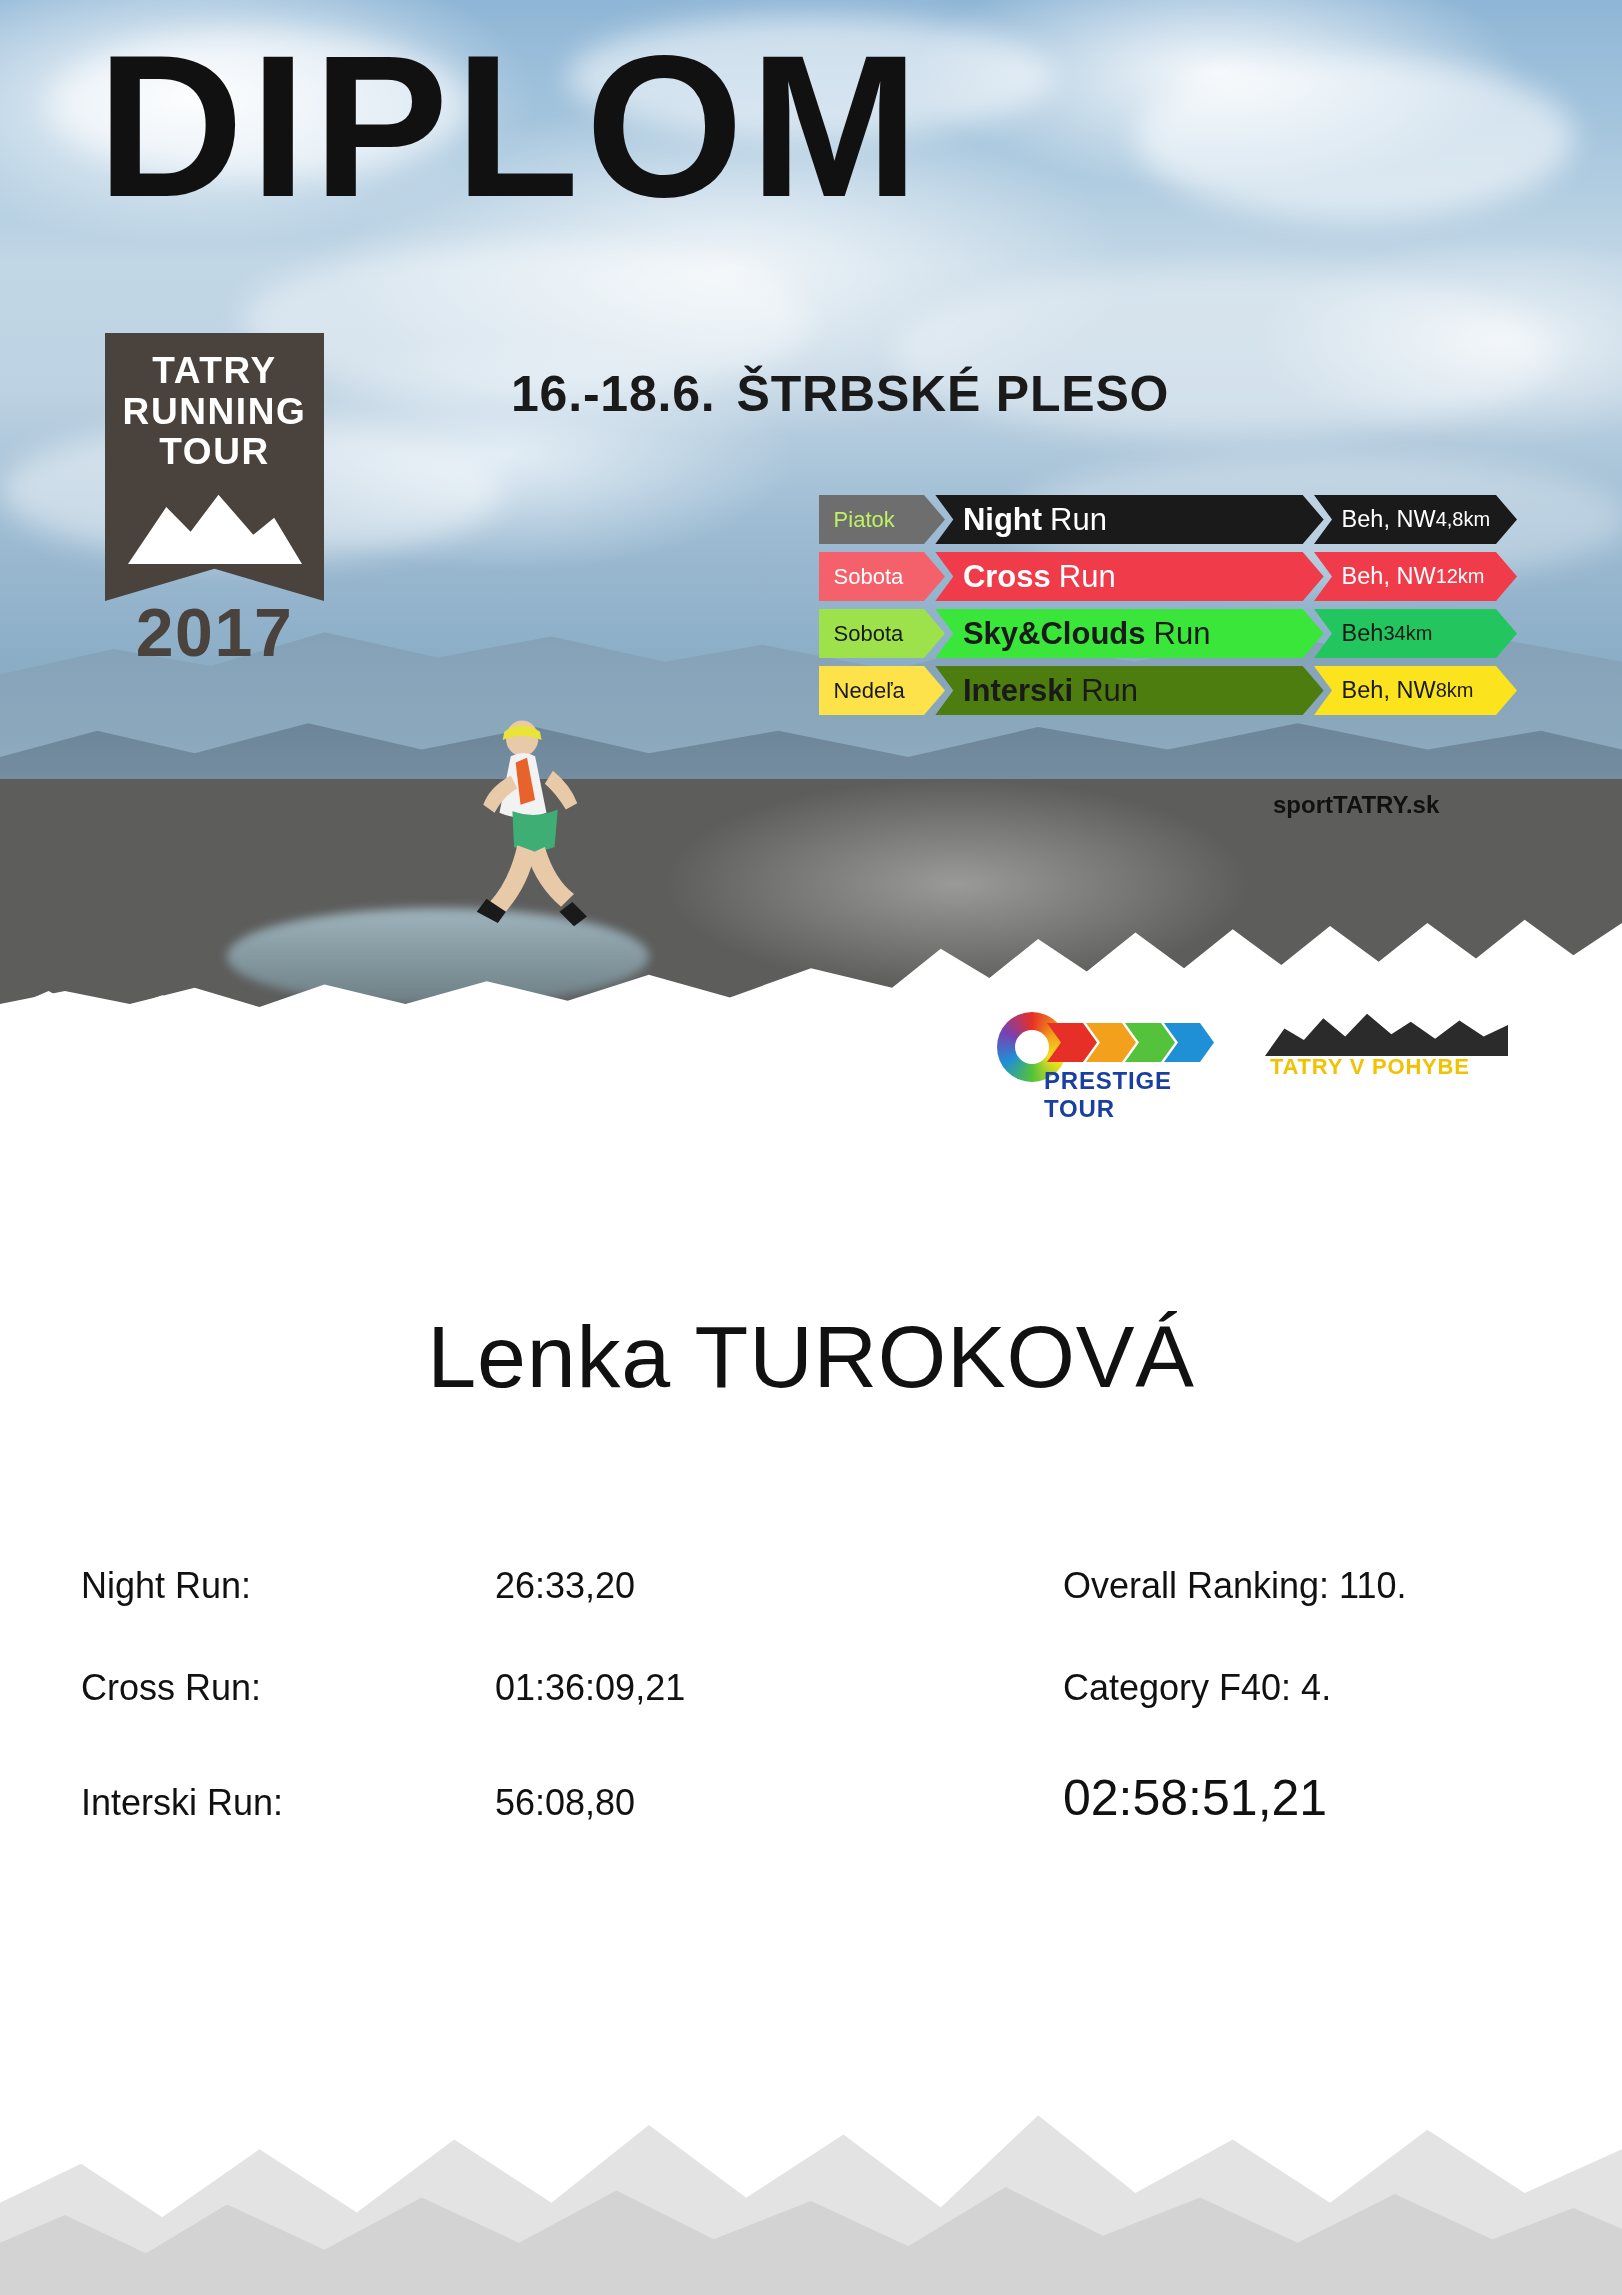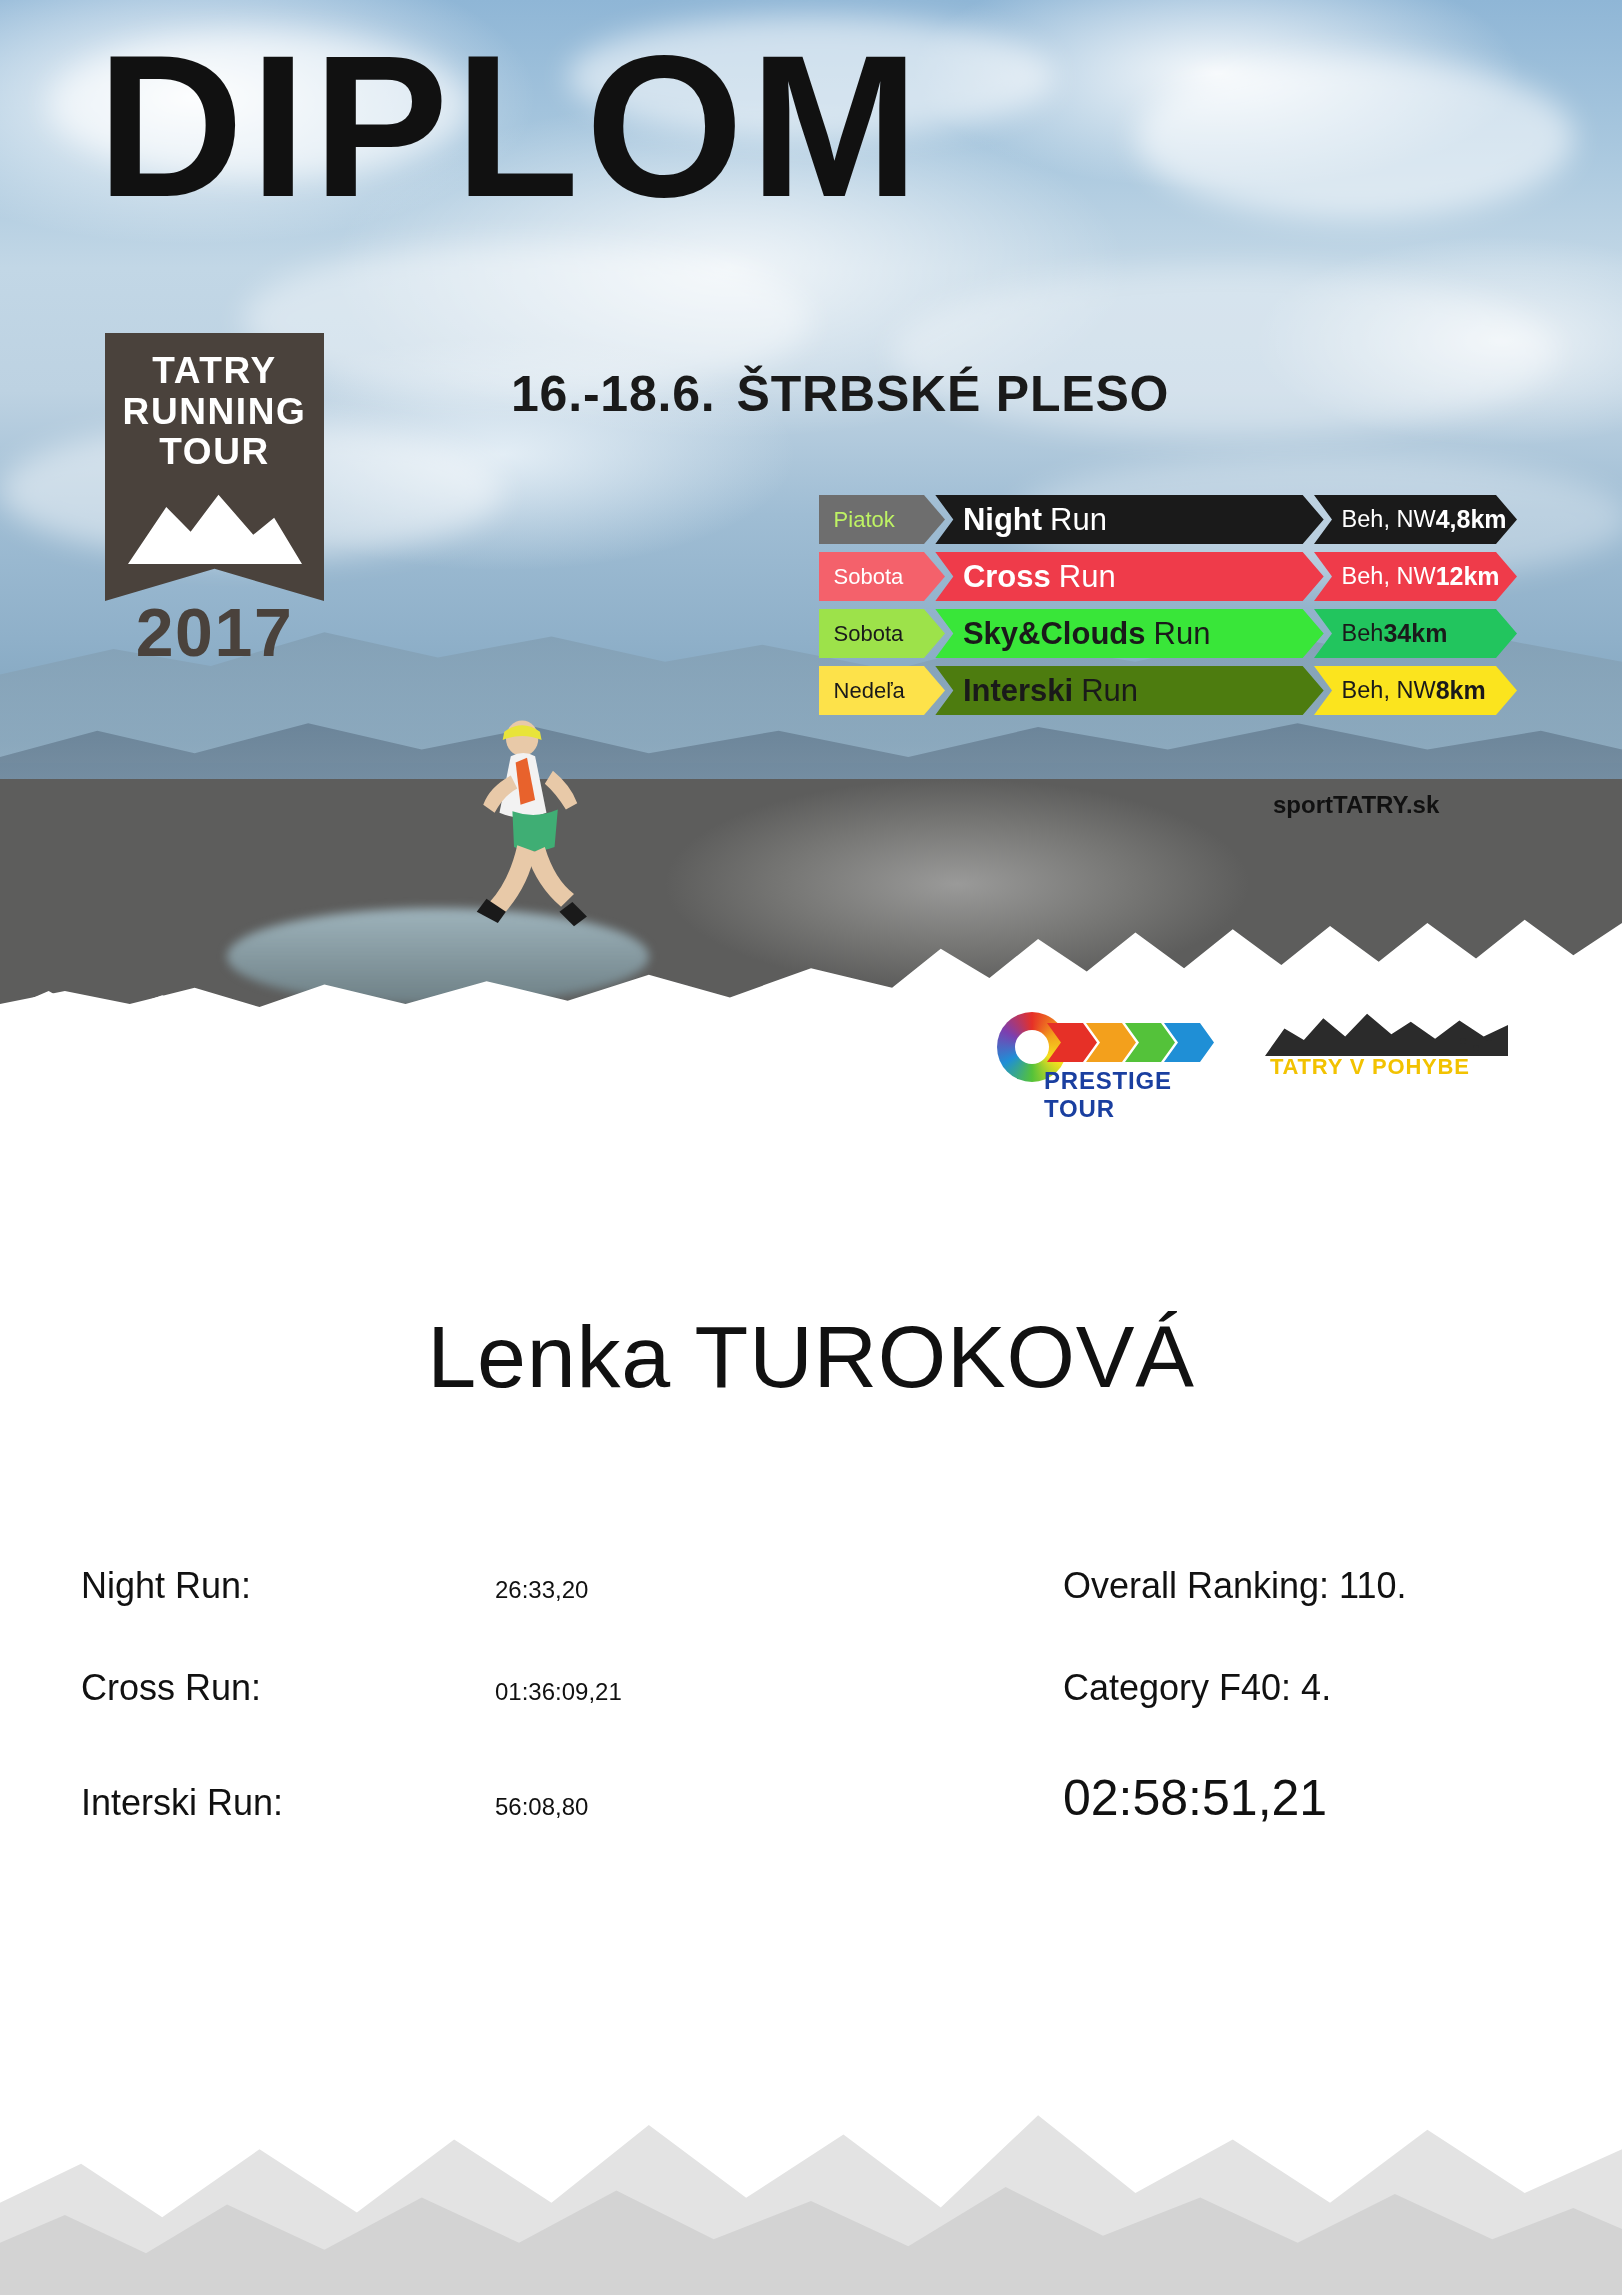--- a/index.html
+++ b/index.html
@@ -245,21 +245,21 @@
     width: 203px;
     display: flex;
     align-items: center;
     justify-content: flex-start;
     padding-left: 27.6px;
     font-size: 23.5px;
     box-sizing: border-box;
     margin-left: -9.7px;
     clip-path: polygon(0 0, calc(100% - 21px) 0, 100% 50%, calc(100% - 21px) 100%, 0 100%, 18px 50%);
   }
-  .ban-meta .dist { font-weight: bold; font-size: 25px; }
+  .ban-meta .dist { font-weight: normal; font-size: 20px; }
 
   .b1 .ban-day { background: #6e6e6e; color: #bef264; }
   .b1 .ban-name { background: #1a1a1a; color: #ffffff; }
   .b1 .ban-meta { background: #1a1a1a; color: #ffffff; }
 
   .b2 .ban-day { background: #f4616b; color: #ffffff; }
   .b2 .ban-name { background: #ef3b4a; color: #ffffff; }
   .b2 .ban-meta { background: #ef3b4a; color: #ffffff; }
 
   .b3 .ban-day { background: #9de24a; color: #1a1a1a; }
@@ -377,21 +377,21 @@
     align-items: baseline;
     height: 102px;
   }
   .res-label {
     width: 414px;
     font-size: 36px;
     color: #111111;
   }
   .res-time {
     width: 568px;
-    font-size: 24px;
+    font-size: 36px;
     color: #111111;
   }
   .res-right {
     flex: 1;
     font-size: 36px;
     color: #111111;
   }
   .res-right.total {
     font-size: 50px;
   }

